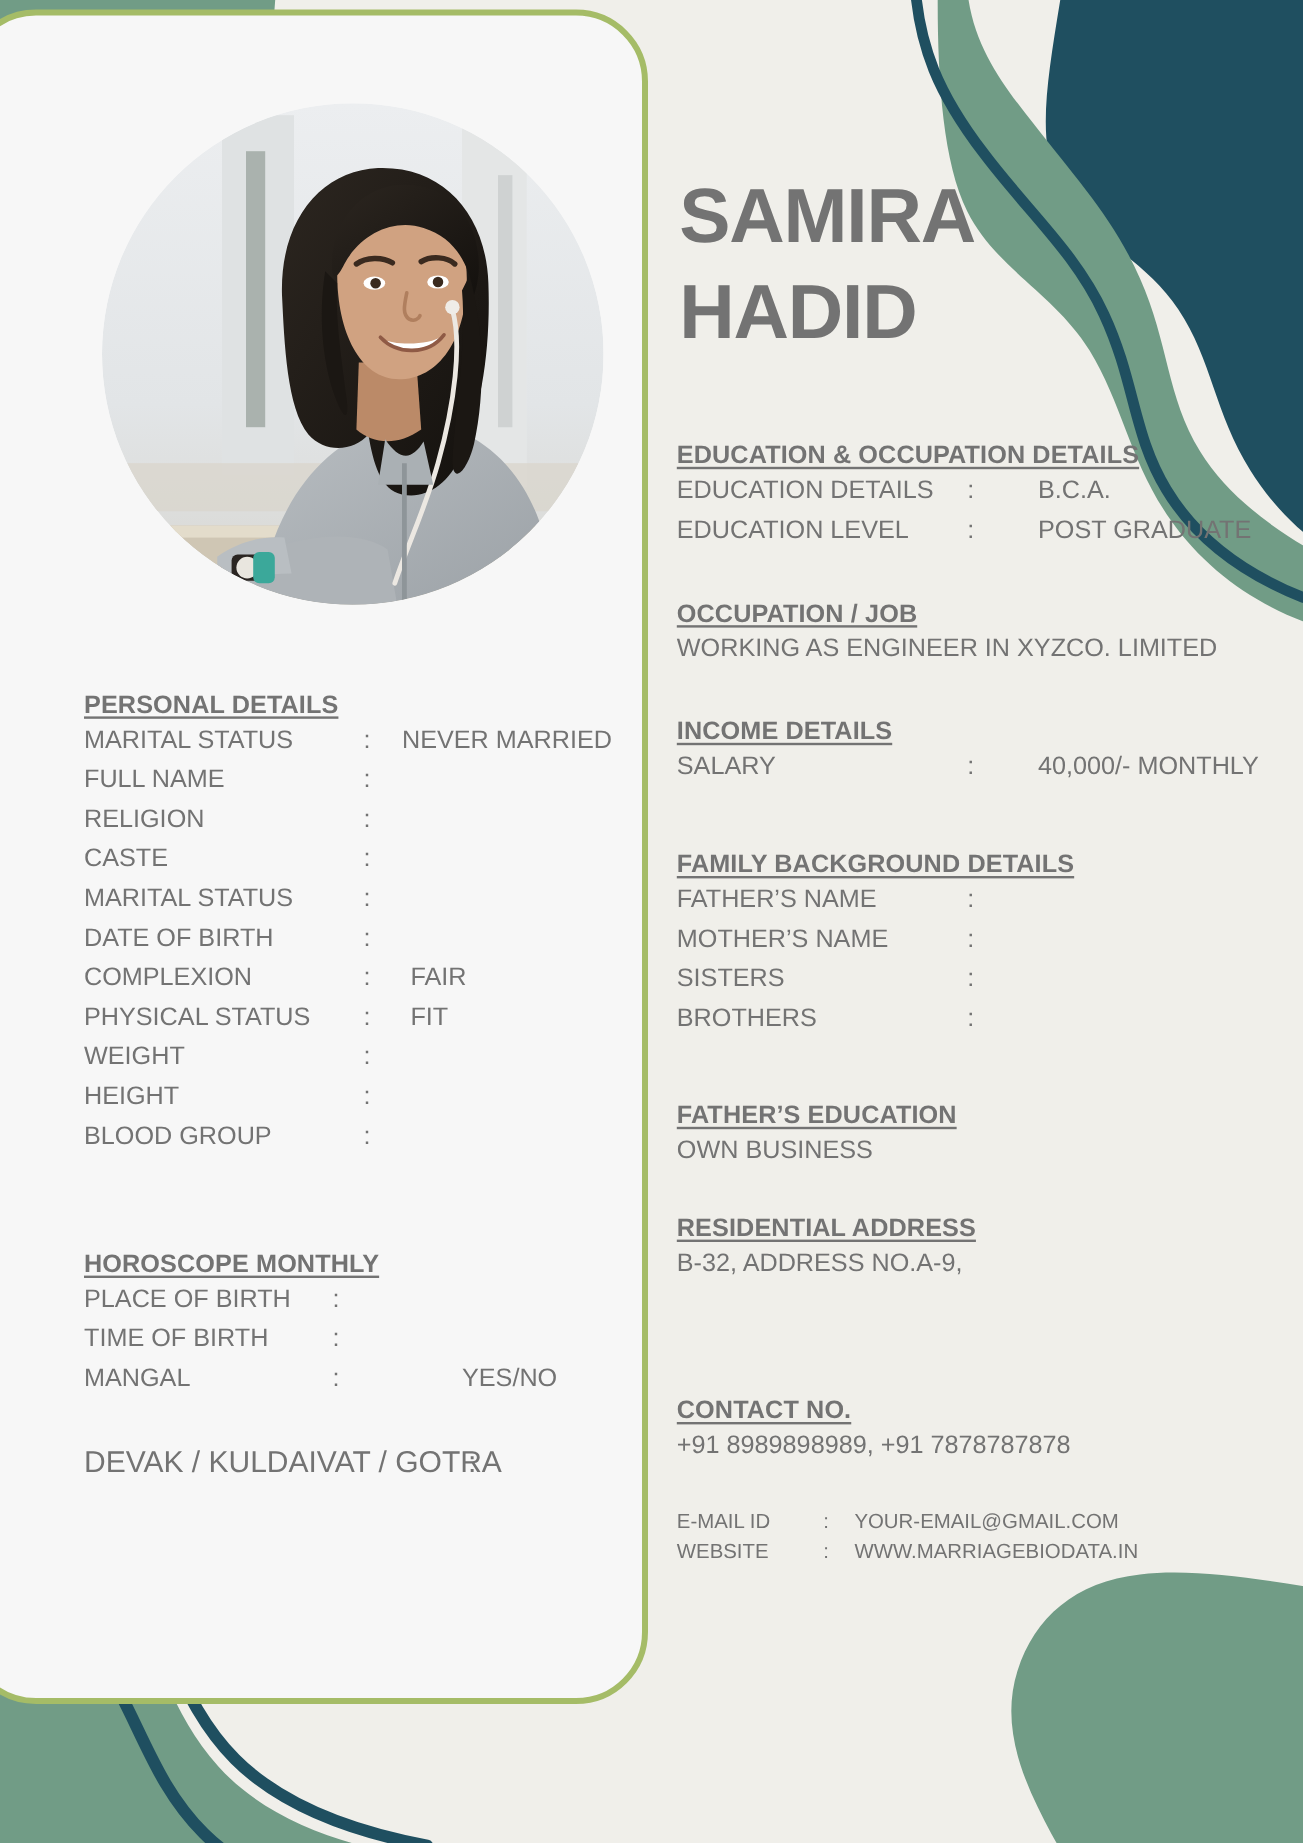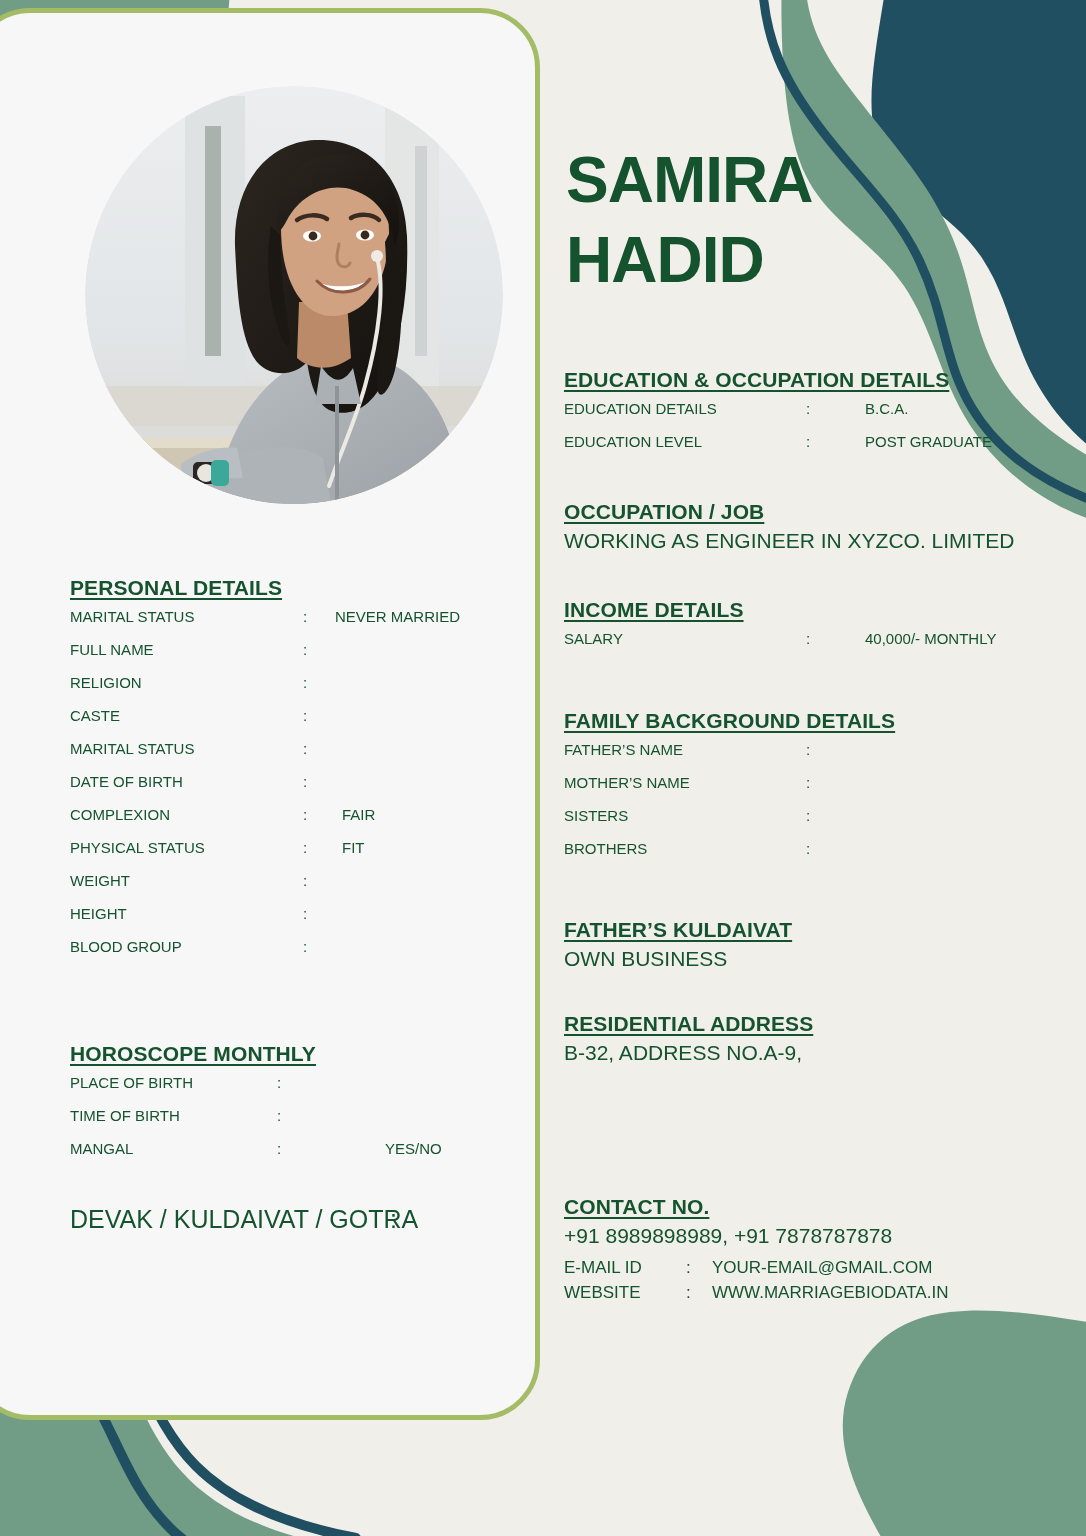--- a/index.html
+++ b/index.html
@@ -7,21 +7,21 @@
     padding: 0;
     background: #f0efea;
   }
   #page {
     position: relative;
     width: 1086px;
     height: 1536px;
     background: #f0efea;
     overflow: hidden;
     font-family: "Liberation Sans", sans-serif;
-    color: #14532d;
+    color: #737373;
   }
   #deco-layer {
     position: absolute;
     inset: 0;
     width: 1086px;
     height: 1536px;
   }
 
   
   #left-card {
@@ -55,21 +55,21 @@
     letter-spacing: 0.1px;
     text-decoration: underline;
     text-underline-offset: 3px;
     text-decoration-thickness: 2px;
     white-space: nowrap;
   }
   .row {
     position: relative;
     height: 33px;
     line-height: 33px;
-    font-size: 15px;
+    font-size: 21px;
     white-space: nowrap;
   }
   .row .lbl { position: absolute; left: 0; top: 0; }
   .row .col { position: absolute; top: 0; }
   .row .val { position: absolute; top: 0; }
   .plain {
     font-size: 21px;
     line-height: 33px;
     white-space: nowrap;
   }
@@ -98,21 +98,21 @@
   .rblock { position: absolute; left: 564px; }
   .rblock .row .col { left: 242px; }
   .rblock .row .val { left: 301px; }
 
   #edu-block    { top: 368px; }
   #occ-block    { top: 500px; }
   #income-block { top: 598px; }
   #family-block { top: 709px; }
   #fatherocc-block { top: 918px; }
   #address-block   { top: 1012px; }
-  #contact-block   { top: 1164px; margin-top: 31px; }
+  #contact-block   { top: 1164px; }
 
   #contactsmall-block { position: absolute; left: 564px; top: 1255px; }
   #contactsmall-block .srow {
     position: relative;
     height: 25px;
     line-height: 25px;
     font-size: 17px;
     white-space: nowrap;
   }
   #contactsmall-block .srow .lbl { position: absolute; left: 0; top: 0; }
@@ -395,21 +395,21 @@
       <span class="val"></span>
     </div>
     <div class="row">
       <span class="lbl">BROTHERS</span>
       <span class="col">:</span>
       <span class="val"></span>
     </div>
   </div>
 
   <div class="rblock" id="fatherocc-block">
-    <div class="sec-head">FATHER’S KULDAIVAT</div>
+    <div class="sec-head">FATHER’S EDUCATION</div>
     <div class="plain">OWN BUSINESS</div>
   </div>
 
   <div class="rblock" id="address-block">
     <div class="sec-head">RESIDENTIAL ADDRESS</div>
     <div class="plain">B-32, ADDRESS NO.A-9,</div>
   </div>
 
   <div class="rblock" id="contact-block">
     <div class="sec-head">CONTACT NO.</div>

